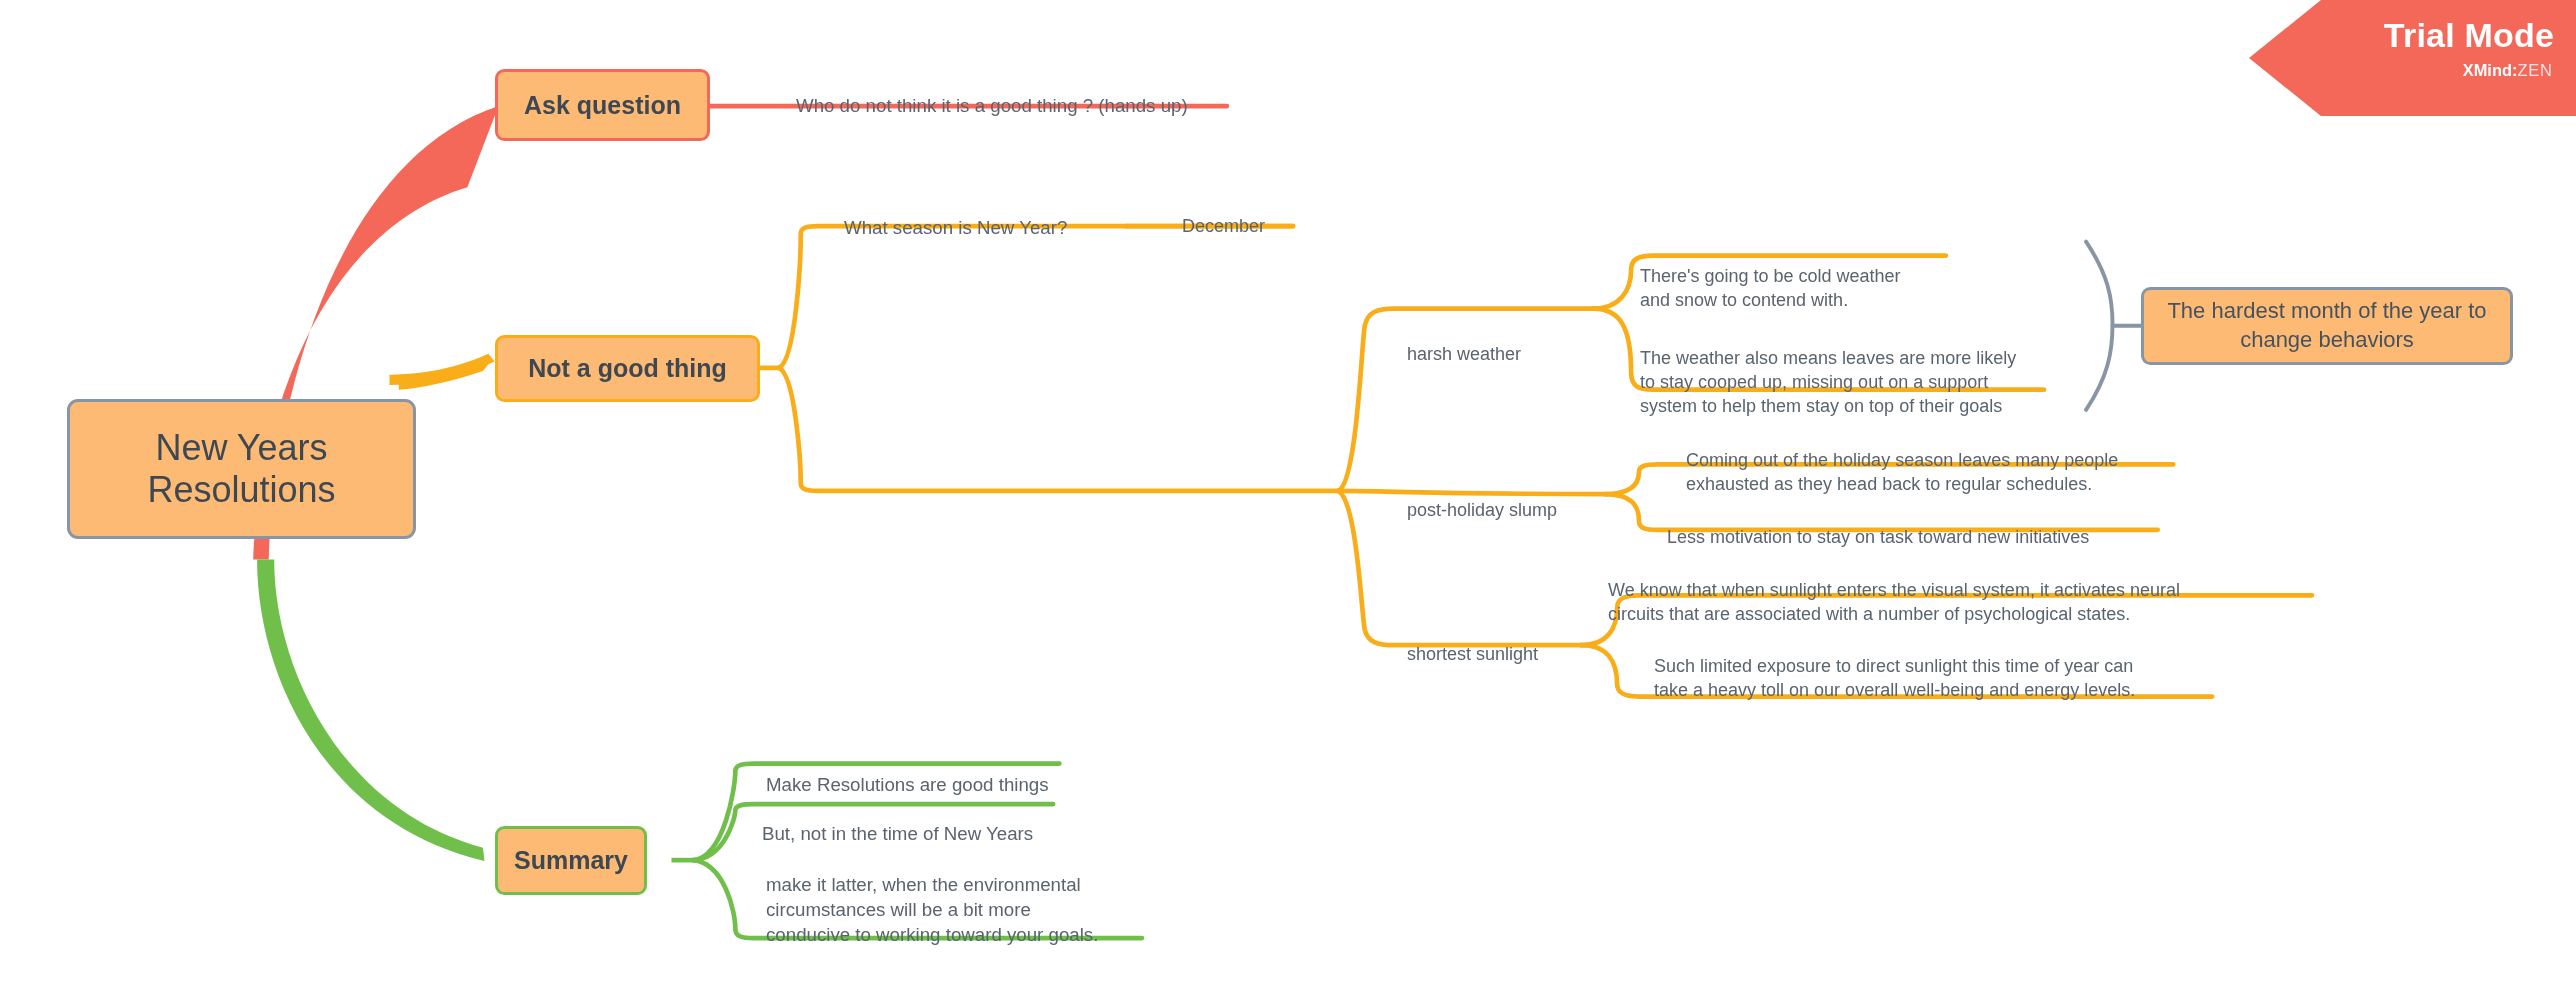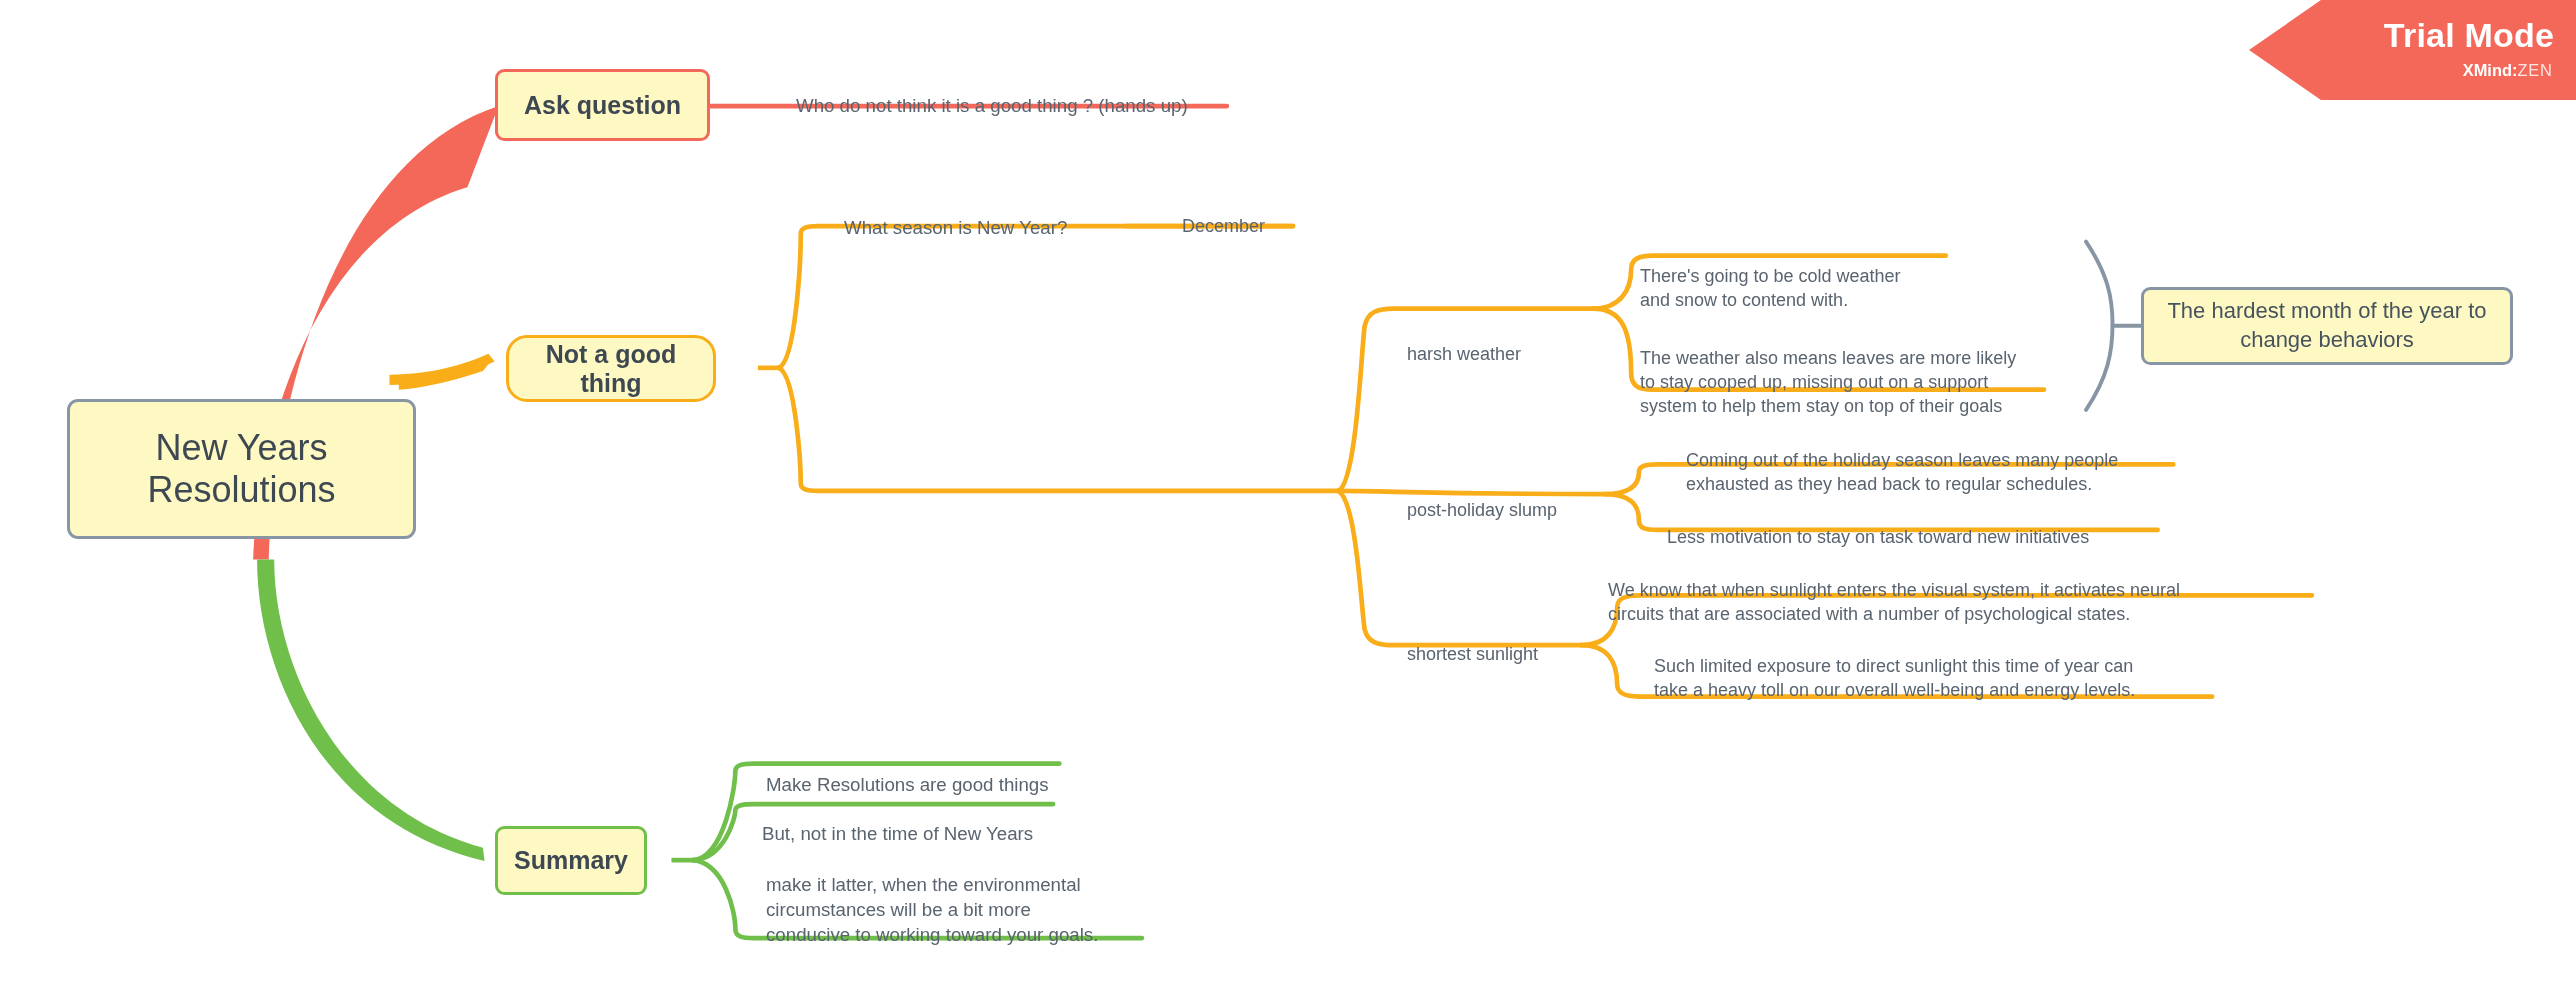--- a/index.html
+++ b/index.html
@@ -33,21 +33,21 @@
   }
 
   
   .node {
     position: absolute;
     box-sizing: border-box;
     display: flex;
     align-items: center;
     justify-content: center;
     text-align: center;
-    background: #fef9c3;
+    background: #fdba74;
     color: #3d4852;
   }
 
   .node.root {
     border: 3.9px solid #8795a4;
     border-radius: 11px;
     font-size: 36px;
     line-height: 1.18;
     font-weight: 400;
     color: #3d4852;
@@ -85,21 +85,21 @@
   .leaf.l2 { font-size: 18.7px; }
   .leaf.l3 { font-size: 18px; }
   .leaf.l4 { font-size: 18px; }
 
   
   #trial-ribbon {
     position: absolute;
     right: 0;
     top: 0;
     width: 327px;
-    height: 100px;
+    height: 116px;
     pointer-events: auto;
   }
   #trial-ribbon .shape {
     position: absolute;
     inset: 0;
     background: #f4685a;
     clip-path: polygon(22% 0%, 100% 0%, 100% 100%, 22% 100%, 0% 50%);
   }
   #trial-ribbon .t1 {
     position: absolute;
@@ -220,21 +220,21 @@
 
   <div class="node root" style="left:67px; top:399px; width:349px; height:140px;">
     <span>New Years
 Resolutions</span>
   </div>
 
   <div class="node main red" style="left:495px; top:69px; width:215px; height:72px;">
     <span>Ask question</span>
   </div>
 
-  <div class="node main orange" style="left:506px; top:335px; width:210px; height:67px;border-radius:21px;">
+  <div class="node main orange" style="left:495px; top:335px; width:265px; height:67px;">
     <span>Not a good thing</span>
   </div>
 
   <div class="node main green" style="left:495px; top:826px; width:152px; height:69px;">
     <span>Summary</span>
   </div>
 
   <div class="leaf l2" style="left:796px; top:69px; width:452px;">
     <span>Who do not think it is a good thing ? (hands up)</span>
   </div>

